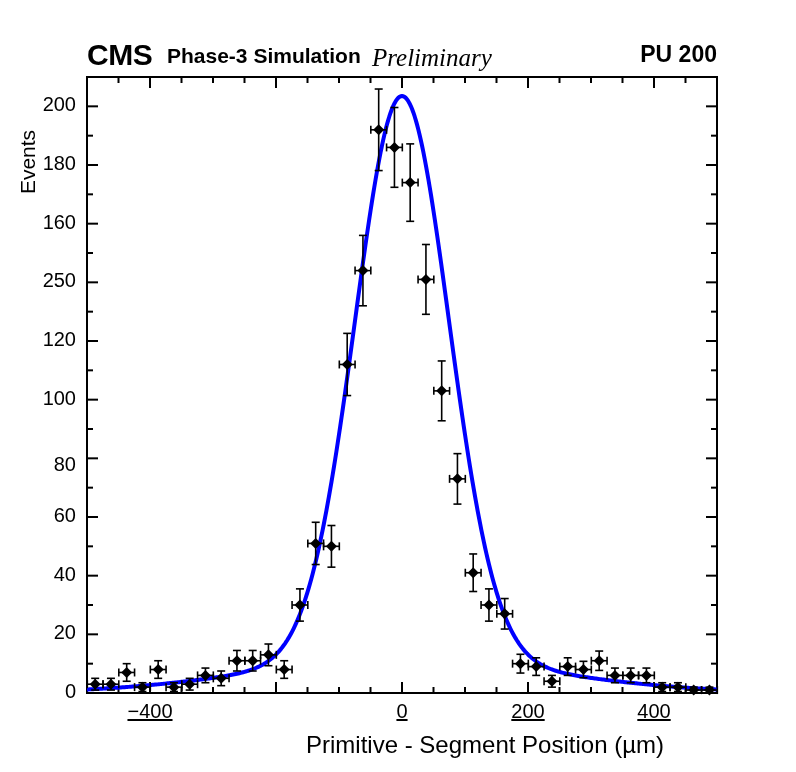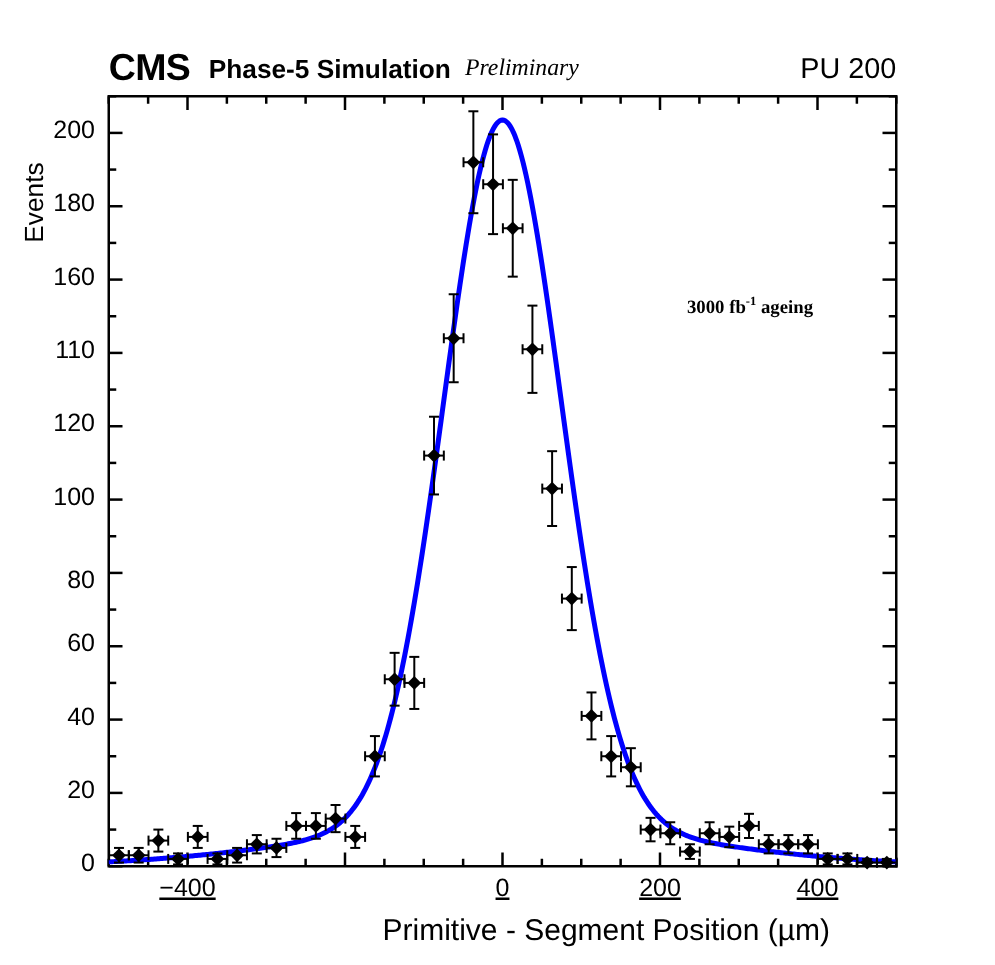--- a/index.html
+++ b/index.html
@@ -4,23 +4,23 @@
 <style>
   html,body{margin:0;padding:0;background:#ffffff;}
   body{width:796px;height:772px;font-family:"Liberation Sans",sans-serif;color:#000;}
   #root{position:relative;width:772px;height:772px;overflow:hidden;}
 
   .cms-header{position:absolute;left:87px;top:40px;width:630px;height:34px;}
   .cms-logo{position:absolute;left:0;top:-2px;font-size:30px;font-weight:bold;letter-spacing:-0.5px;
             font-family:"Liberation Sans",sans-serif;}
   .cms-sub{position:absolute;left:80px;top:4px;font-size:21px;font-weight:bold;
            font-family:"Liberation Sans",sans-serif;}
-  .cms-prelim{position:absolute;left:285px;top:4px;font-size:19px;font-style:italic;
+  .cms-prelim{position:absolute;left:285px;top:4px;font-size:25px;font-style:italic;
               font-family:"Liberation Serif",serif;}
-  .cms-pu{position:absolute;right:0;top:1px;font-size:23px;font-weight:normal;
+  .cms-pu{position:absolute;right:0;top:1px;font-size:23px;font-weight:bold;
           font-family:"Liberation Sans",sans-serif;}
 
   .region-box{position:absolute;right:3px;top:81px;font-size:17px;font-weight:bold;
               padding:3px 6px 4px 8px;font-family:"Liberation Sans",sans-serif;}
 
   .ann{position:absolute;text-align:center;}
   .ann-lumi{left:505px;top:236px;width:190px;font-size:15px;font-weight:bold;
             font-family:"Liberation Serif",serif;}
   .ann-lumi sup{font-size:10px;}
   .ann-sigma{left:505px;top:278px;width:190px;font-size:16px;
@@ -37,29 +37,26 @@
                 font-family:"Liberation Sans",sans-serif;text-decoration:underline;}
   svg{position:absolute;left:0;top:0;}
 </style>
 </head>
 <body>
 
 <div id="root">
 
   <div class="cms-header">
     <span class="cms-logo">CMS</span>
-    <span class="cms-sub">Phase-5 Simulation</span>
+    <span class="cms-sub">Phase-3 Simulation</span>
     <span class="cms-prelim">Preliminary</span>
     <span class="cms-pu">PU 200</span>
   </div>
 
 
-  <div class="ann ann-lumi">
-    <span>3000 fb</span><sup>-1</sup><span> ageing</span>
-  </div>
 
   <div class="ytitle">Events</div>
   <div class="xtitle">Primitive - Segment Position (µm)</div>
 
   <svg id="plot" width="796" height="772">
     <g id="frame">
         <rect x="87" y="77" width="630" height="616" fill="none" stroke="#000" stroke-width="2"></rect>
       </g>
     <g id="ticks">
         <line x1="87" y1="693" x2="98" y2="693" stroke="#000" stroke-width="2"></line>
@@ -515,21 +512,21 @@
   </svg>
 
   <div id="ylabels">
       <div class="tick-label-y" style="left: 10px; width: 66px; top: 680px;">0</div>
       <div class="tick-label-y" style="left: 10px; width: 66px; top: 621.333px;">20</div>
       <div class="tick-label-y" style="left: 10px; width: 66px; top: 562.667px;">40</div>
       <div class="tick-label-y" style="left: 10px; width: 66px; top: 504px;">60</div>
       <div class="tick-label-y" style="left: 10px; width: 66px; top: 453px;">80</div>
       <div class="tick-label-y" style="left: 10px; width: 66px; top: 386.667px;">100</div>
       <div class="tick-label-y" style="left: 10px; width: 66px; top: 328px;">120</div>
-      <div class="tick-label-y" style="left: 10px; width: 66px; top: 269.333px;">110</div>
+      <div class="tick-label-y" style="left: 10px; width: 66px; top: 269.333px;">250</div>
       <div class="tick-label-y" style="left: 10px; width: 66px; top: 210.667px;">160</div>
       <div class="tick-label-y" style="left: 10px; width: 66px; top: 152px;">180</div>
       <div class="tick-label-y" style="left: 10px; width: 66px; top: 93.3333px;">200</div>
     </div>
   <div id="xlabels">
       <div class="tick-label-x" style="left: 100px; width: 100px; top: 700px;">−400</div>
       <div class="tick-label-x" style="left: 226px; width: 100px; top: 736px; margin-top: 35px;">−200</div>
       <div class="tick-label-x" style="left: 352px; width: 100px; top: 700px;">0</div>
       <div class="tick-label-x" style="left: 478px; width: 100px; top: 700px;">200</div>
       <div class="tick-label-x" style="left: 604px; width: 100px; top: 700px;">400</div>

